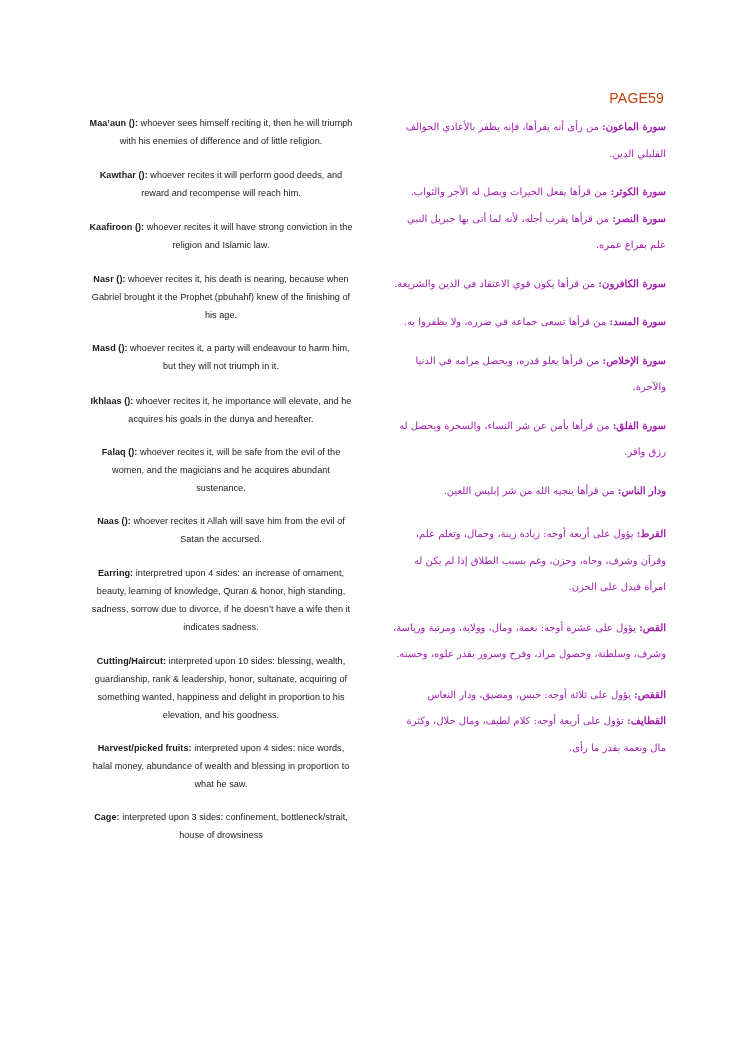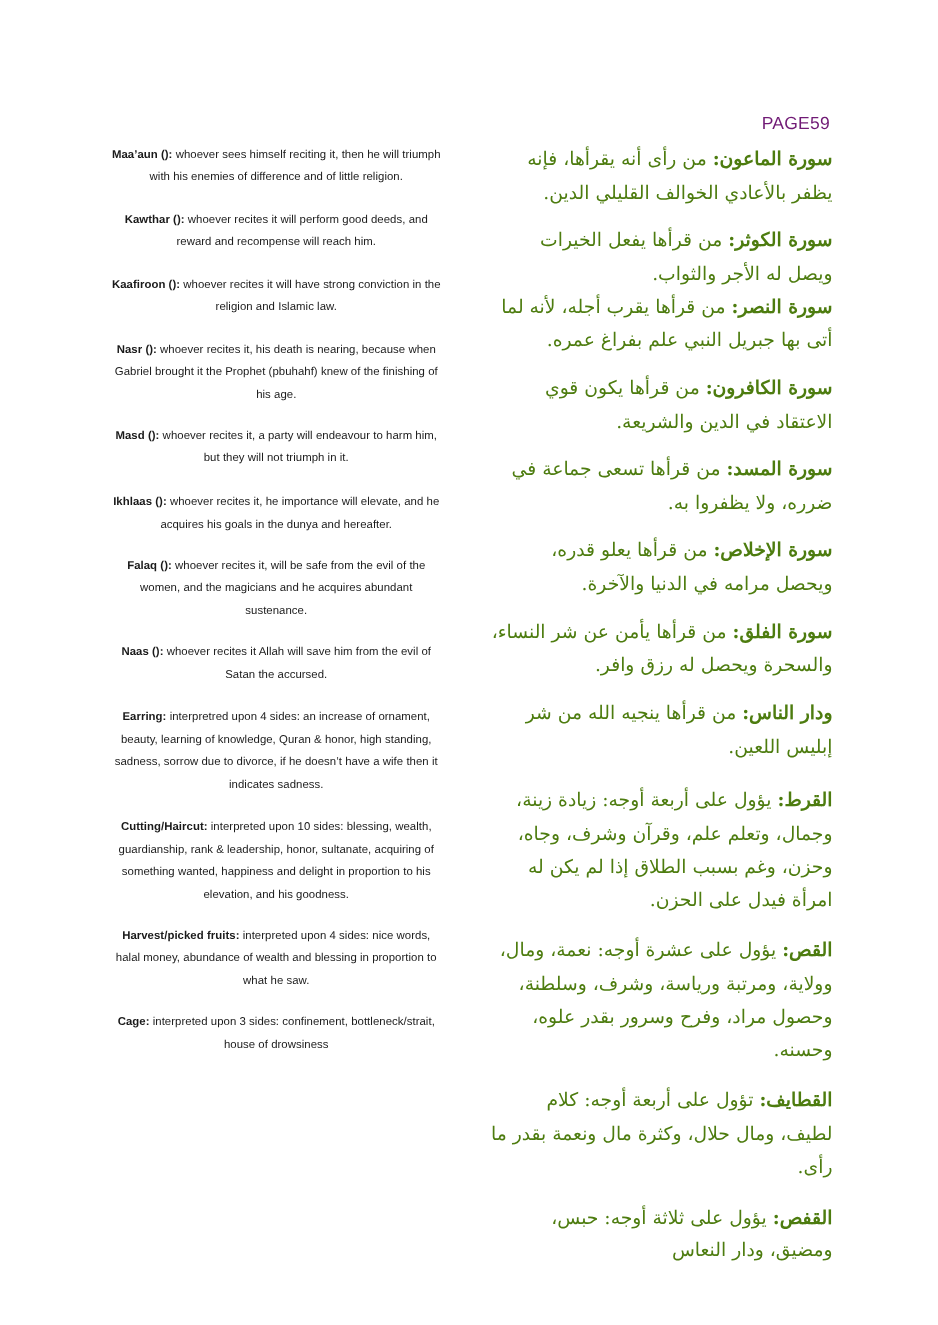--- a/index.html
+++ b/index.html
@@ -21,21 +21,21 @@
     background: #ffffff;
   }
   .page-header {
     position: absolute;
     top: 90px;
     right: 86px;
     font-family: "Liberation Sans", sans-serif;
     font-size: 14px;
     font-weight: 400;
     letter-spacing: 0.2px;
-    color: #701a75;
+    color: #c2410c;
   }
   .columns {
     position: absolute;
     top: 114px;
     left: 0;
     right: 0;
   }
   .col-en {
     position: absolute;
     left: 88px;
@@ -57,24 +57,24 @@
     margin: 0 0 15.5px 0;
     color: #1a1a1a;
     font-weight: 400;
     letter-spacing: 0.04px;
   }
   .entry-en .term {
     font-weight: 700;
   }
   .entry-ar {
     font-family: "DejaVu Serif", "Liberation Serif", serif;
-    font-size: 15px;
+    font-size: 10px;
     line-height: 26.5px;
     margin: 0 0 13px 0;
-    color: #4d7c0f;
+    color: #a21caf;
     direction: rtl;
     text-align: right;
     unicode-bidi: isolate;
   }
   .entry-ar .term {
     font-weight: 700;
   }
   
   .en-0  { margin-bottom: 15.5px; }
   .en-1  { margin-bottom: 16px; }
@@ -130,18 +130,18 @@
       <p class="entry-ar ar-0"><span class="term">سورة الماعون:</span><span> من رأى أنه يقرأها، فإنه يظفر بالأعادي الخوالف القليلي الدين.</span></p>
       <p class="entry-ar ar-1"><span class="term">سورة الكوثر:</span><span> من قرأها يفعل الخيرات ويصل له الأجر والثواب.</span></p>
       <p class="entry-ar ar-3"><span class="term">سورة النصر:</span><span> من قرأها يقرب أجله، لأنه لما أتى بها جبريل النبي علم بفراغ عمره.</span></p>
       <p class="entry-ar ar-2"><span class="term">سورة الكافرون:</span><span> من قرأها يكون قوي الاعتقاد في الدين والشريعة.</span></p>
       <p class="entry-ar ar-4"><span class="term">سورة المسد:</span><span> من قرأها تسعى جماعة في ضرره، ولا يظفروا به.</span></p>
       <p class="entry-ar ar-5"><span class="term">سورة الإخلاص:</span><span> من قرأها يعلو قدره، ويحصل مرامه في الدنيا والآخرة.</span></p>
       <p class="entry-ar ar-6"><span class="term">سورة الفلق:</span><span> من قرأها يأمن عن شر النساء، والسحرة ويحصل له رزق وافر.</span></p>
       <p class="entry-ar ar-7"><span class="term">ودار الناس:</span><span> من قرأها ينجيه الله من شر إبليس اللعين.</span></p>
       <p class="entry-ar ar-8"><span class="term">القرط:</span><span> يؤول على أربعة أوجه: زيادة زينة، وجمال، وتعلم علم، وقرآن وشرف، وجاه، وحزن، وغم بسبب الطلاق إذا لم يكن له امرأة فيدل على الحزن.</span></p>
       <p class="entry-ar ar-9"><span class="term">القص:</span><span> يؤول على عشرة أوجه: نعمة، ومال، وولاية، ومرتبة ورياسة، وشرف، وسلطنة، وحصول مراد، وفرح وسرور بقدر علوه، وحسنه.</span></p>
+      <p class="entry-ar ar-11"><span class="term">القفص:</span><span> يؤول على ثلاثة أوجه: حبس، ومضيق، ودار النعاس</span></p>
       <p class="entry-ar ar-10"><span class="term">القطايف:</span><span> تؤول على أربعة أوجه: كلام لطيف، ومال حلال، وكثرة مال ونعمة بقدر ما رأى.</span></p>
-      <p class="entry-ar ar-11"><span class="term">القفص:</span><span> يؤول على ثلاثة أوجه: حبس، ومضيق، ودار النعاس</span></p>
     </div>
 
   </div>
 </div>
 
 </body></html>

